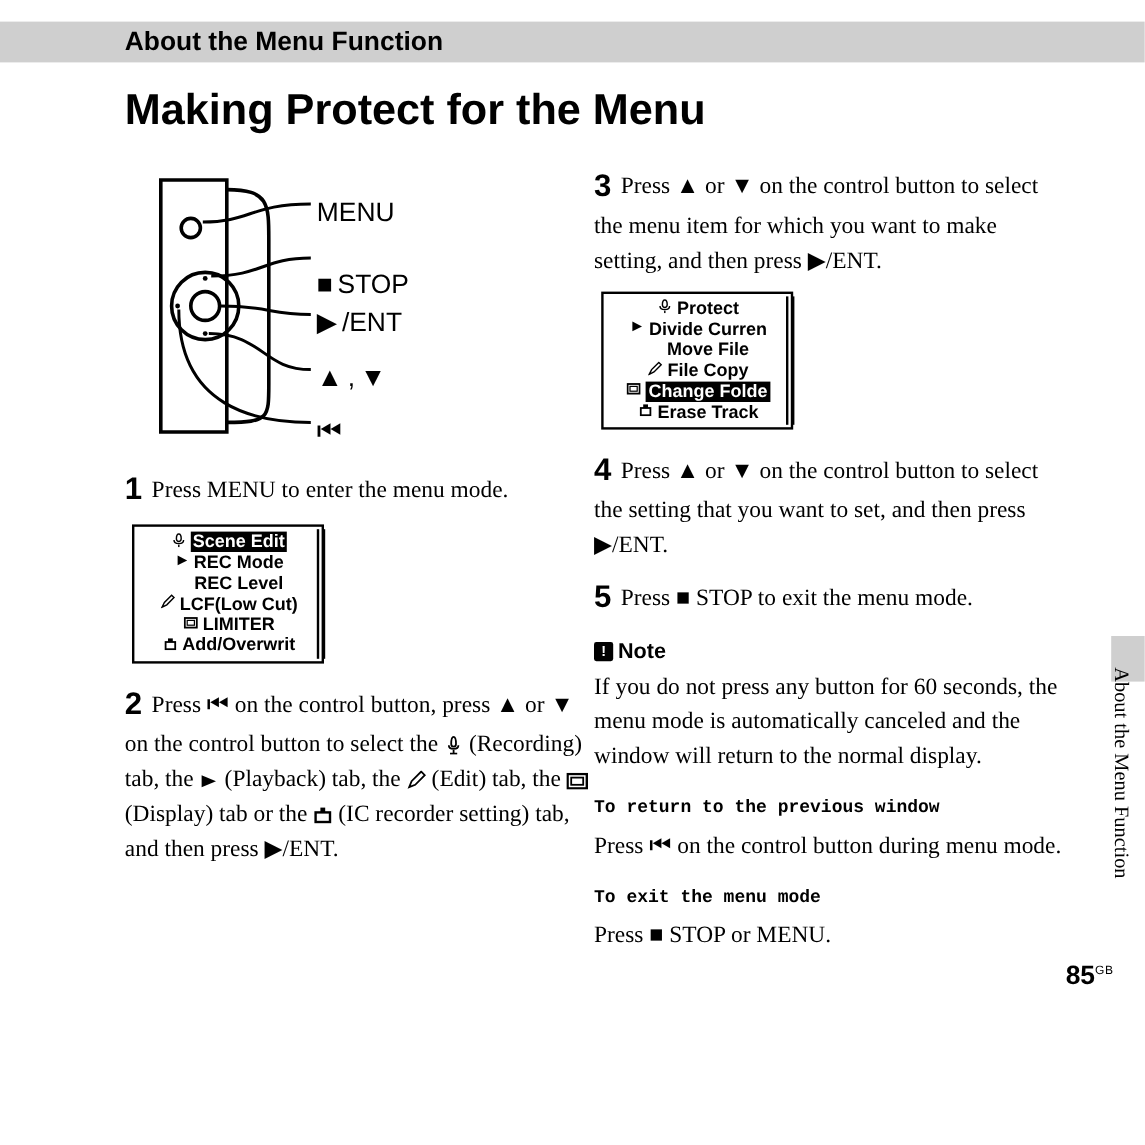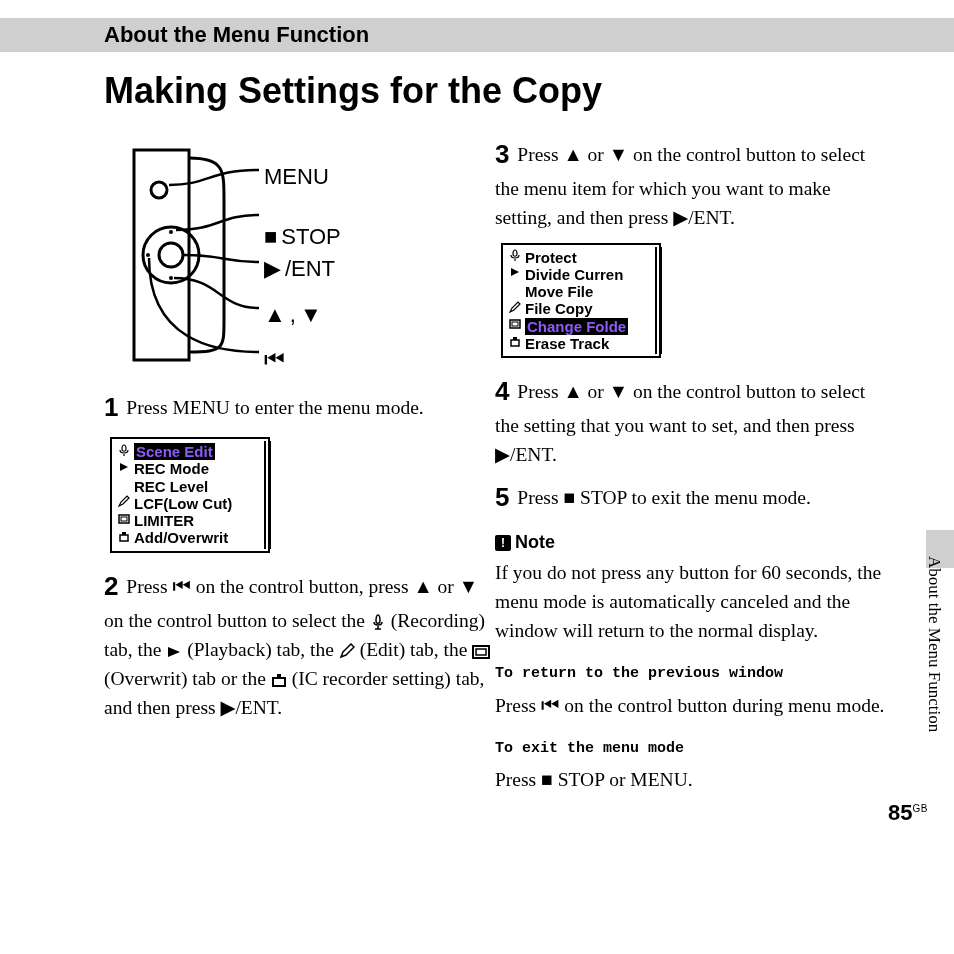--- a/index.html
+++ b/index.html
@@ -142,38 +142,38 @@
     padding: 2px;
     width: 160px;
     margin: 10px 0 14px 6px;
     font-family: Helvetica, Arial, sans-serif;
     font-size: 15px;
     line-height: 1.15;
     position: relative;
     background: #fff;
   }
   .lcd-inner { border-right: 2px solid #000; padding: 2px 0 2px 2px; }
-  .lcd-row { display: flex; align-items: center; gap: 2px; }
+  .lcd-row { display: flex; align-items: center; gap: 2px; justify-content: center; }
   .lcd-icon { width: 16px; text-align: center; font-size: 12px; flex: none; }
   .lcd-text { font-weight: 700; white-space: nowrap; }
   .lcd-row.sel .lcd-text {
-    background: #000; color: #8b5cf6;
+    background: #000; color: #ffffff;
     padding: 0 2px;
   }
   .lcd-edge { position: absolute; right: -3px; top: 2px; bottom: 2px; width: 2px; background: #000; }
 </style>
 </head>
 <body>
 
 <div class="page">
 
   <div class="header-bar"></div>
   <div class="header-title">About the Menu Function</div>
 
-  <div class="main-title">Making Settings for the Copy</div>
+  <div class="main-title">Making Protect for the Menu</div>
 
   <div class="col col-left">
 
     <div class="device-box">
       <svg class="device-svg" width="190" height="230" viewBox="0 0 190 230">
 
         <g fill="none" stroke="#000" stroke-width="3">
           <path d="M10 10 L65 10 L65 220 L10 220 Z" fill="#fff"></path>
 
           <path d="M65 18 C100 18 100 30 100 60 L100 180 C100 208 100 212 65 212"></path>
@@ -277,21 +277,21 @@
           </svg></span>
       <span> (Playback) tab, the </span>
       <span class="ic ic-edit"><svg width="16" height="16">
             <path d="M2 14 L4 9 L12 1 L15 4 L7 12 Z" fill="none" stroke="#000" stroke-width="1.5"></path>
           </svg></span>
       <span> (Edit) tab, the </span>
       <span class="ic ic-disp"><svg width="18" height="14">
             <rect x="1" y="1" width="16" height="12" fill="none" stroke="#000" stroke-width="2"></rect>
             <rect x="4" y="4" width="10" height="6" fill="none" stroke="#000" stroke-width="1.5"></rect>
           </svg></span>
-      <span> (Overwrit) tab or the </span>
+      <span> (Display) tab or the </span>
       <span class="ic ic-set"><svg width="16" height="16">
             <rect x="2" y="6" width="12" height="8" fill="none" stroke="#000" stroke-width="2"></rect>
             <rect x="6" y="2" width="4" height="4" fill="#000"></rect>
           </svg></span>
       <span> (IC recorder setting) tab, and then press </span><span class="glyph glyph-playstart"></span><span>/ENT.</span>
     </p>
   </div>
 
   <div class="col col-right">
 

